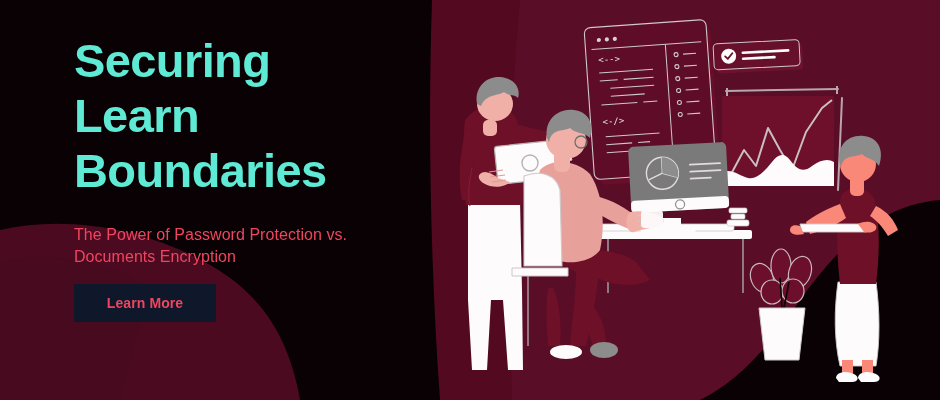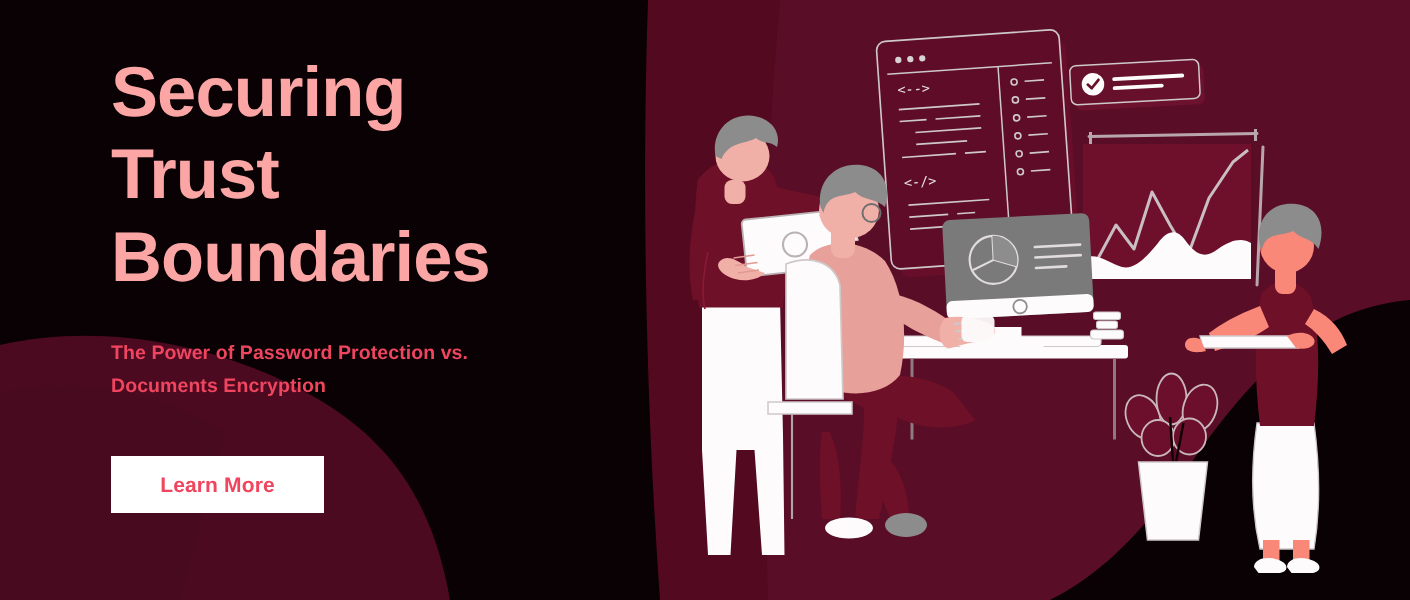--- a/index.html
+++ b/index.html
@@ -37,41 +37,41 @@
     font-size:5.4px;
     font-weight:700;
     letter-spacing:.35px;
     white-space:nowrap;
     padding-bottom:9px;
   }
   .headline {
     position:absolute;
     left:0; top:33px;
     width:330px;
-    color:#fca5a5;
+    color:#5eead4;
     font-size:47px;
     line-height:55px;
     font-weight:700;
     letter-spacing:-0.6px;
   }
   .subhead {
     position:absolute;
     left:0; top:224px;
     width:315px;
     color:#f0455f;
-    font-size:13px;
+    font-size:16px;
     line-height:22px;
-    font-weight:700;
+    font-weight:400;
     letter-spacing:.05px;
   }
   .cta {
     position:absolute;
-    left:0; top:304px;
+    left:0; top:284px;
     width:142px; height:38px;
-    background:#ffffff;
+    background:#0f172a;
     border:none;
     display:flex; align-items:center; justify-content:center;
     color:#f0455f;
     font-size:14px;
     font-weight:700;
     font-family:"Liberation Sans", sans-serif;
     cursor:pointer;
     letter-spacing:.1px;
   }
 </style>
@@ -256,20 +256,20 @@
     <div class="logo-wrap">
       <span class="logo-mark">
         <svg viewBox="0 0 44 26" width="44" height="26">
           <path d="M2 2 C10 3 16 7 20 13" stroke="#e0394e" stroke-width="3.4" fill="none" stroke-linecap="round"></path>
           <path d="M26 0 L36 0 L30 16 L24 16 Z" fill="#fdfbfb"></path>
         </svg>
       </span>
       <span class="logo-tagline">Trust without Boundaries</span>
     </div>
 
-    <h1 class="headline"><span>Securing</span><br><span>Trust</span><br><span>Boundaries</span></h1>
+    <h1 class="headline"><span>Securing</span><br><span>Learn</span><br><span>Boundaries</span></h1>
 
     <p class="subhead"><span>The Power of Password Protection vs.</span><br><span>Documents Encryption</span></p>
 
     <button class="cta">Learn More</button>
   </div>
 
 </div>
 
 </body></html>

